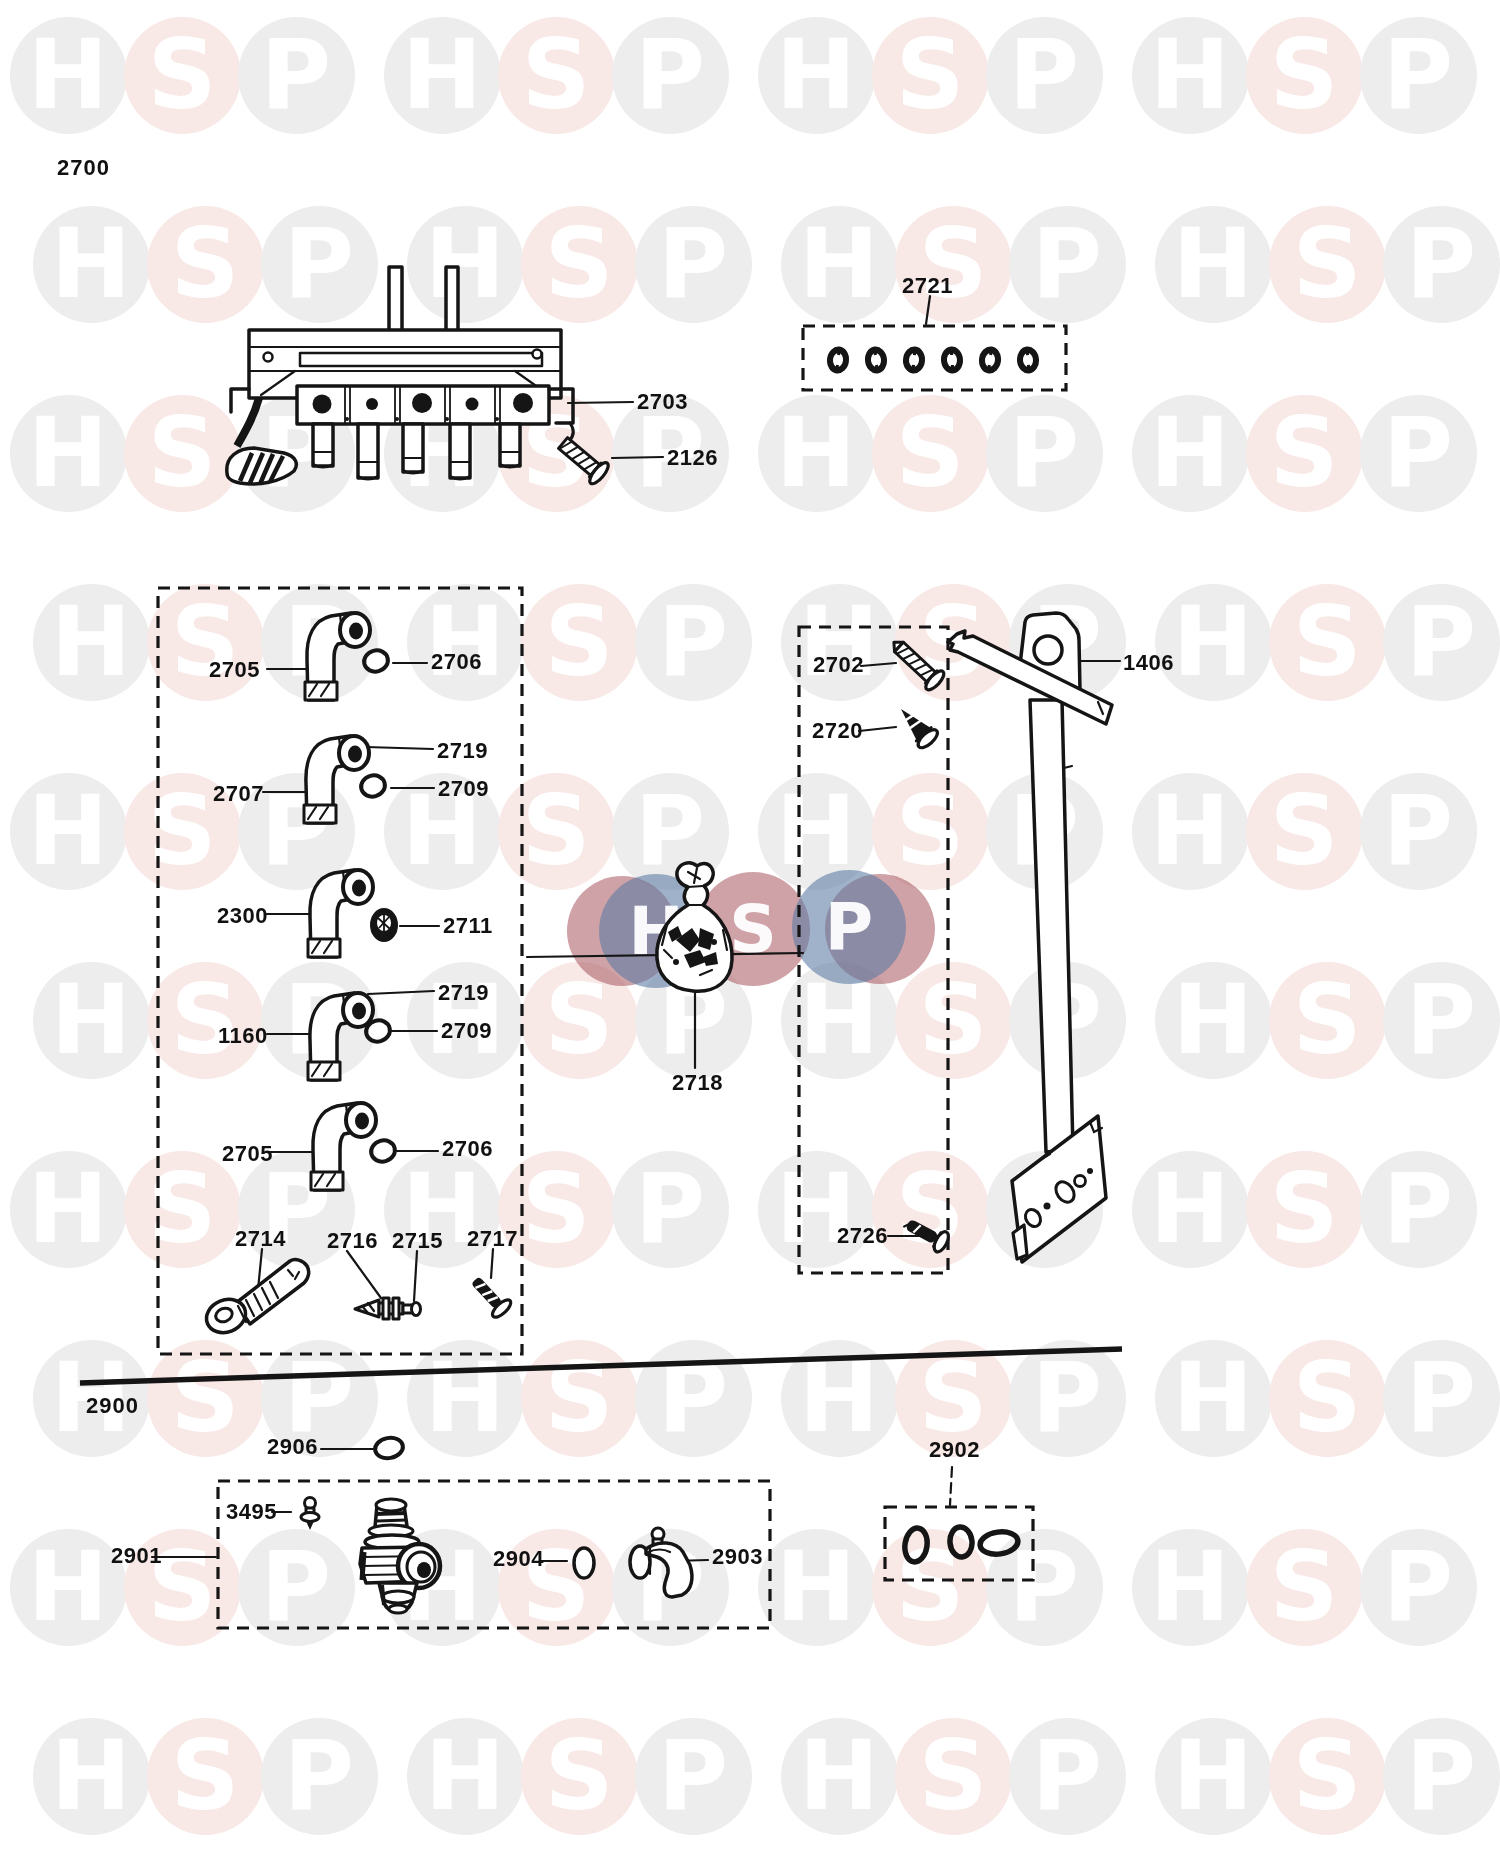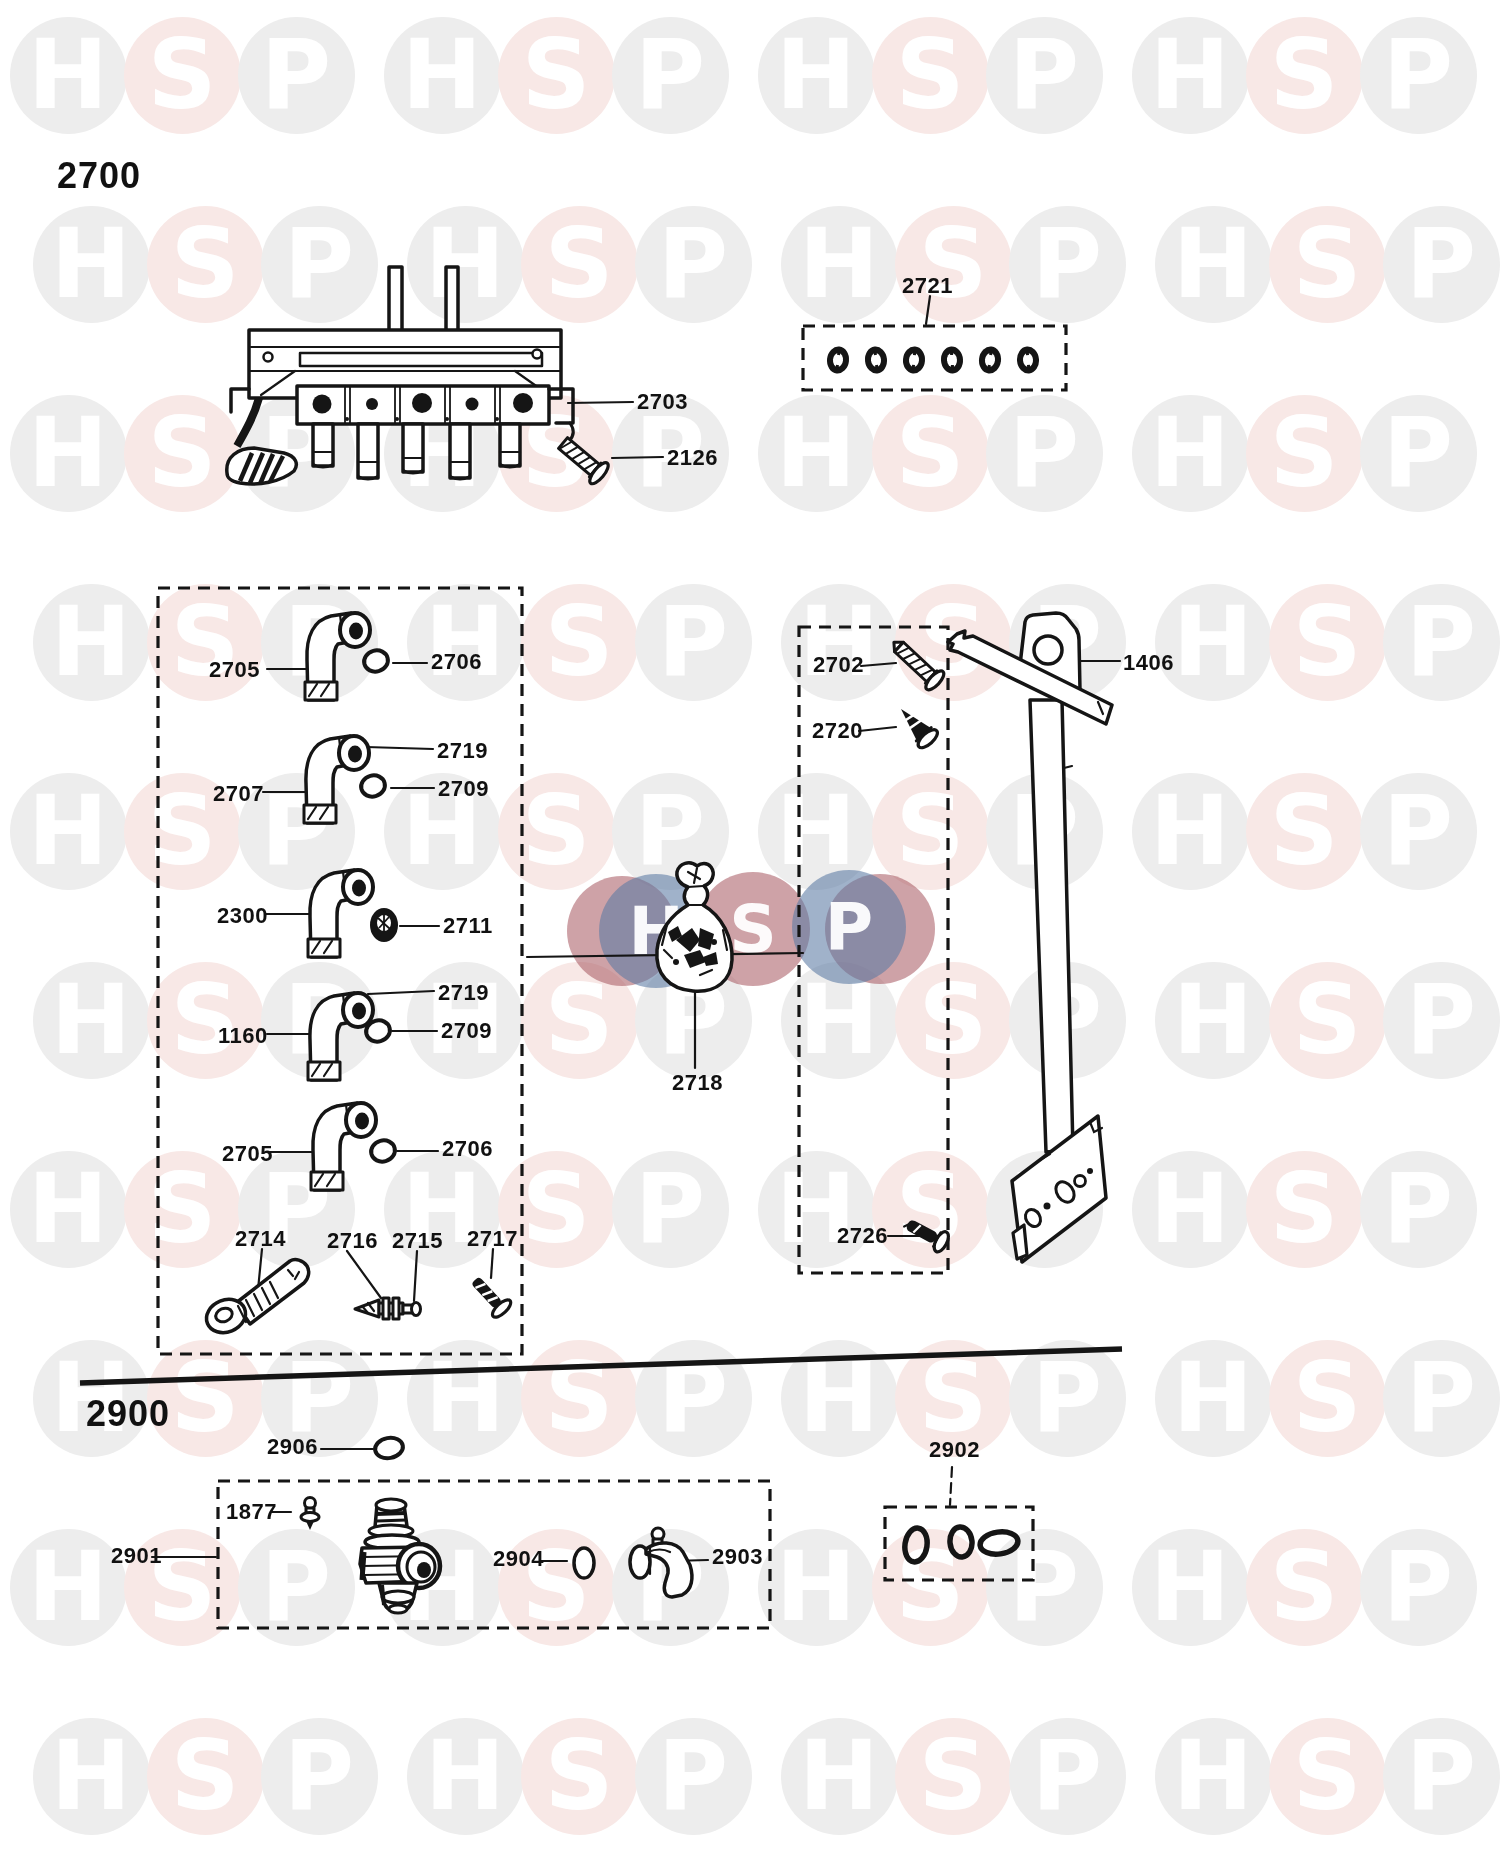--- a/index.html
+++ b/index.html
@@ -12,21 +12,21 @@
   .wm-letter{font-family:"DejaVu Sans", sans-serif;font-weight:bold;font-size:96px;line-height:1;}
   
   #center-logo{position:absolute;left:0;top:0;z-index:2;}
   .logo-circle{position:absolute;border-radius:50%;display:flex;align-items:center;justify-content:center;}
   .logo-letter{font-family:"DejaVu Sans", sans-serif;font-weight:bold;font-size:66px;color:rgba(255,255,255,0.95);}
   
   #diagram{position:absolute;left:0;top:0;z-index:3;}
   
   .plabel{position:absolute;z-index:4;color:#111;font-weight:700;font-size:22px;
           letter-spacing:0.5px;white-space:nowrap;}
-  .shead{position:absolute;z-index:4;color:#111;font-weight:700;font-size:36px;letter-spacing:1px;}
+  .shead{position:absolute;z-index:4;color:#111;font-weight:700;font-size:22px;letter-spacing:1px;}
   
   .ln{stroke:#151515;stroke-width:3.5;fill:none;stroke-linecap:round;stroke-linejoin:round;}
   .fw{stroke:#151515;stroke-width:3.5;fill:#ffffff;stroke-linecap:round;stroke-linejoin:round;}
   .fb{fill:#151515;stroke:none;}
   .thin{stroke:#151515;stroke-width:2.2;fill:none;stroke-linecap:round;}
   .leader{stroke:#151515;stroke-width:2.2;fill:none;stroke-linecap:round;}
   .dashbox{stroke:#151515;stroke-width:3.2;fill:none;stroke-dasharray:12 8;}
 </style>
 </head>
 <body>
@@ -771,17 +771,17 @@
   <div class="plabel" style="left:327px;top:1228px">2716</div>
   <div class="plabel" style="left:392px;top:1228px">2715</div>
   <div class="plabel" style="left:467px;top:1226px">2717</div>
   <div class="plabel" style="left:813px;top:652px">2702</div>
   <div class="plabel" style="left:812px;top:718px">2720</div>
   <div class="plabel" style="left:1123px;top:650px">1406</div>
   <div class="plabel" style="left:837px;top:1223px">2726</div>
   <div class="plabel" style="left:672px;top:1070px">2718</div>
   <div class="plabel" style="left:267px;top:1434px">2906</div>
   <div class="plabel" style="left:929px;top:1437px">2902</div>
-  <div class="plabel" style="left:226px;top:1499px">1877</div>
+  <div class="plabel" style="left:226px;top:1499px">3495</div>
   <div class="plabel" style="left:111px;top:1543px">2901</div>
   <div class="plabel" style="left:493px;top:1546px">2904</div>
   <div class="plabel" style="left:712px;top:1544px">2903</div>
 </div>
 
 </body></html>

